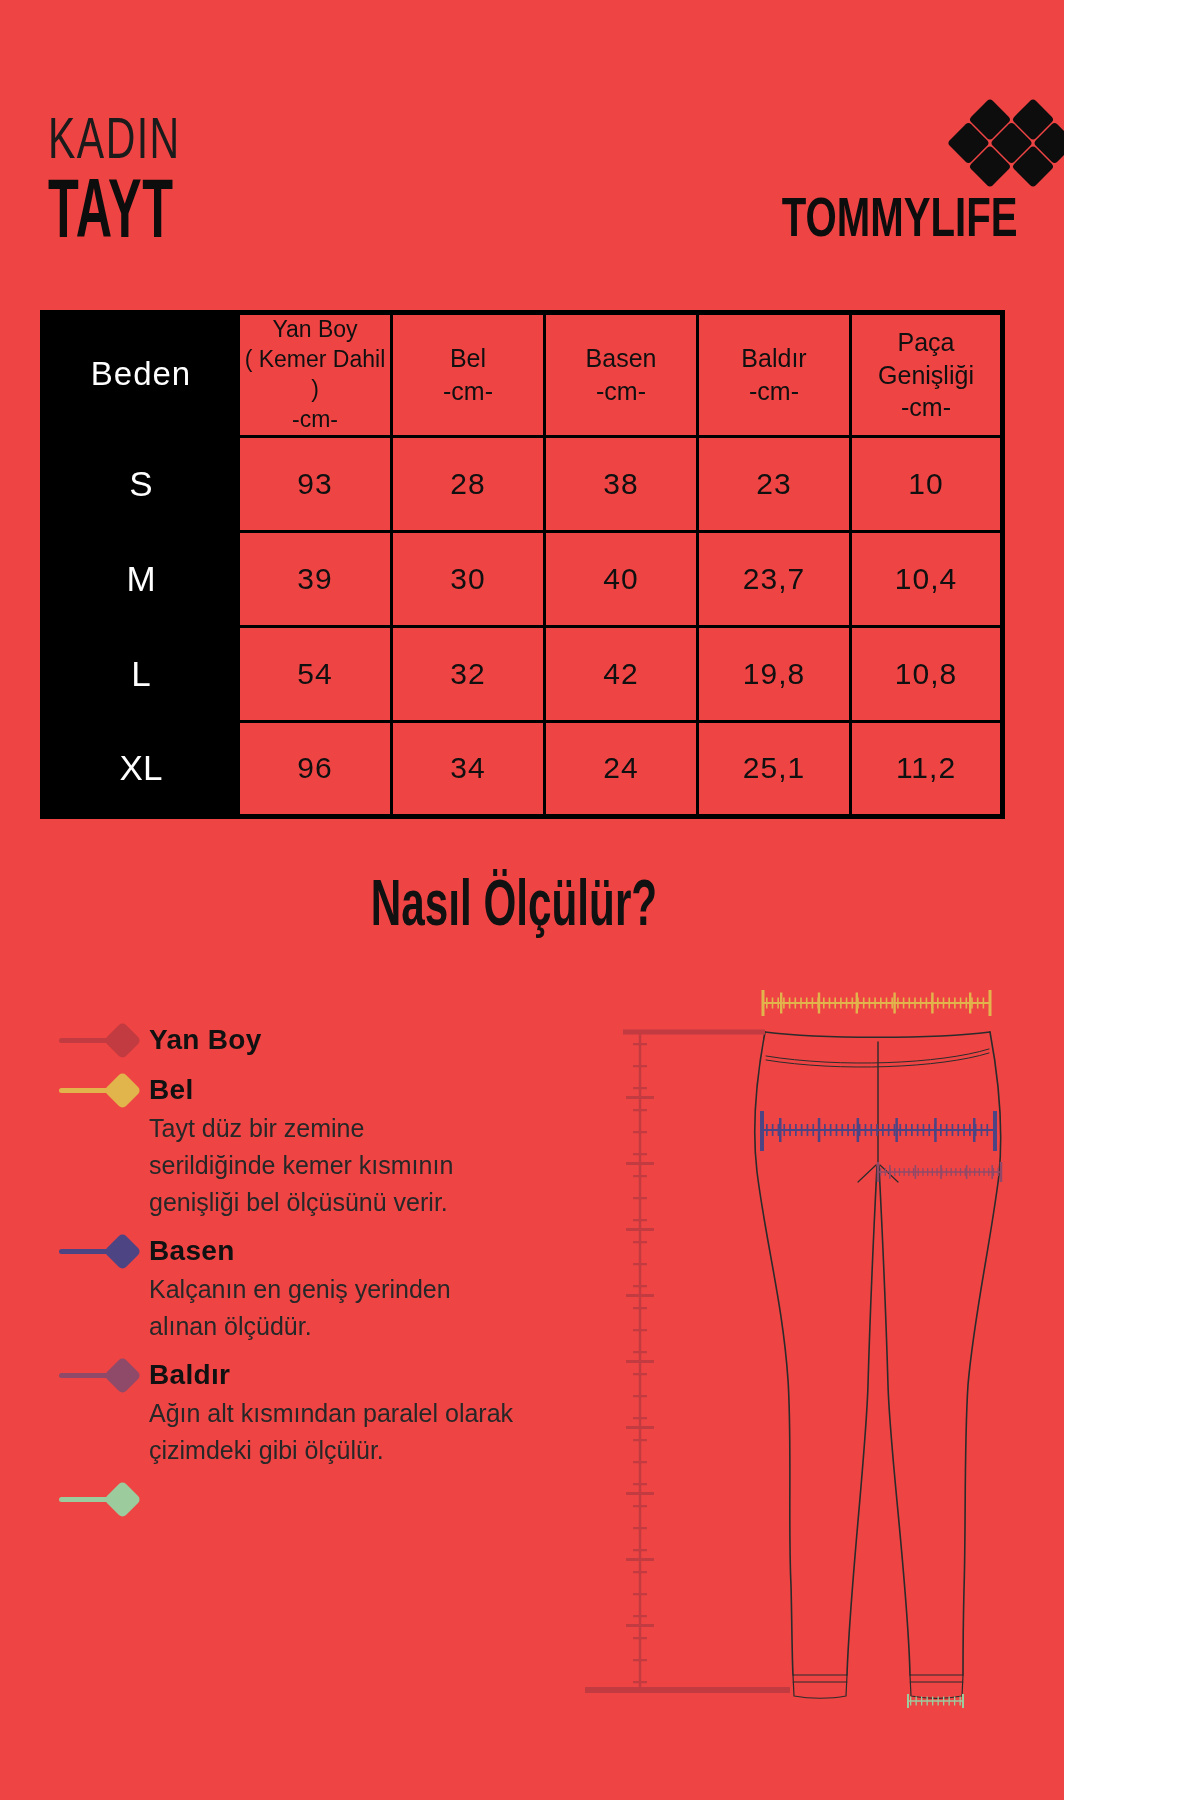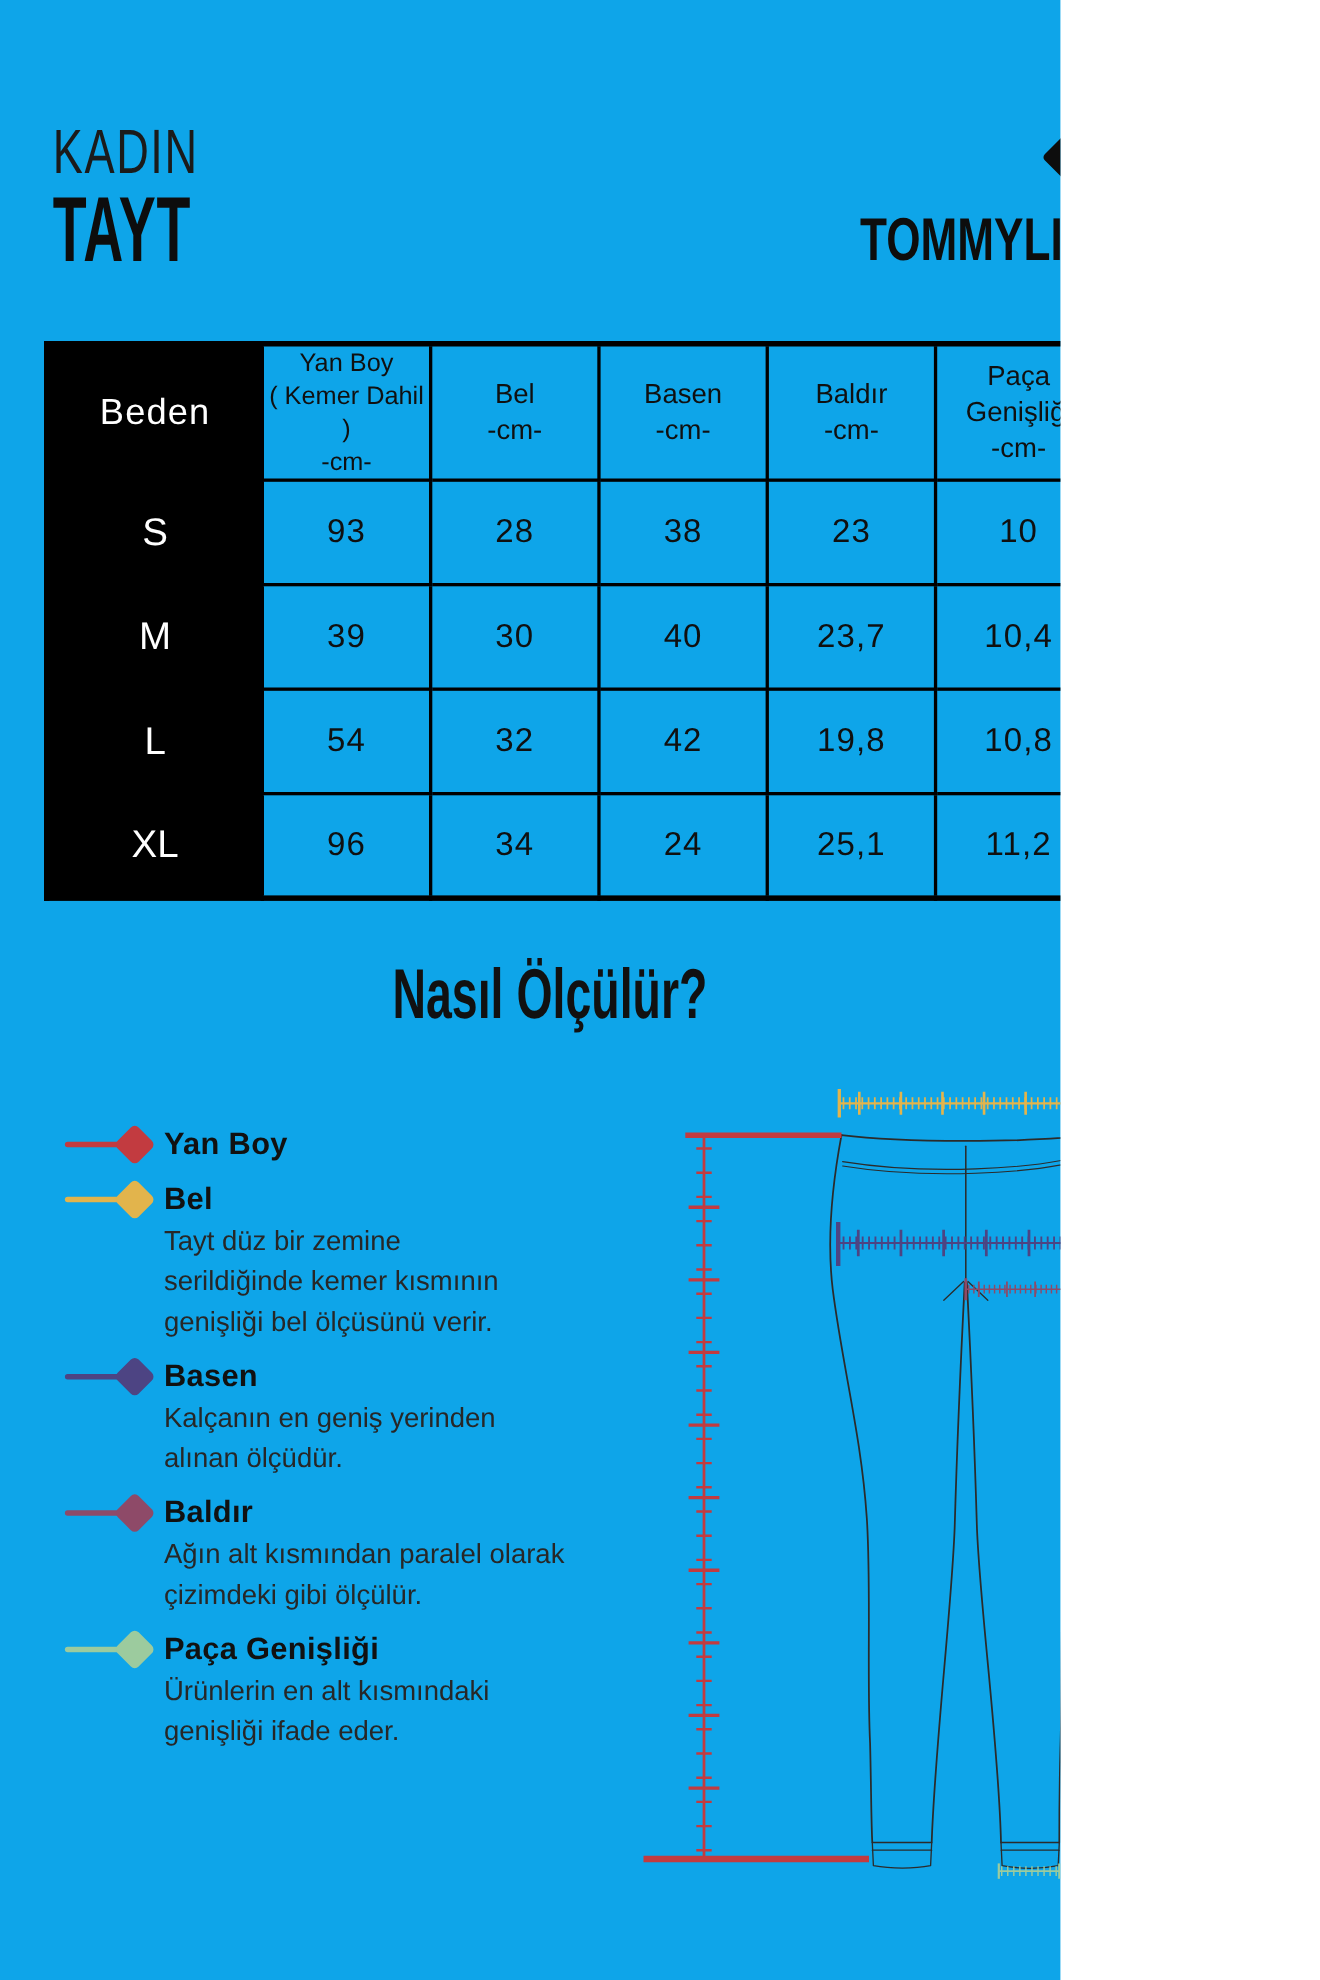--- a/index.html
+++ b/index.html
@@ -1,17 +1,17 @@
 <!DOCTYPE html>
 <html><head>
 <meta charset="utf-8">
 <style>
   html,body{margin:0;padding:0;background:#fff;}
   body{width:1200px;height:1800px;font-family:"Liberation Sans",sans-serif;}
-  .page{position:relative;width:964px;height:1800px;background:#0ea5e9;overflow:hidden;}
+  .page{position:relative;width:1064px;height:1800px;background:#ef4444;overflow:hidden;}
 
   
   .category{position:absolute;left:48px;top:110px;font-size:57px;font-weight:400;letter-spacing:2px;
     transform:scaleX(.72);transform-origin:left top;color:#1b1b1b;line-height:1;}
   .product{position:absolute;left:48px;top:166px;font-size:84px;font-weight:700;letter-spacing:1px;
     transform:scaleX(.60);transform-origin:left top;color:#0d0d0d;line-height:1;}
   .logo-mark{position:absolute;left:943px;top:94px;width:137px;height:98px;}
   .brand-name{position:absolute;left:700px;top:190px;width:303px;font-size:55px;font-weight:700;
     text-align:right;transform:scaleX(.73);transform-origin:100% 50%;line-height:1;color:#0d0d0d;letter-spacing:0;}
 
@@ -22,21 +22,21 @@
   .size-table thead tr{height:98px;}
   .size-table tbody tr{height:95px;}
   .size-table thead th{font-size:25px;font-weight:400;line-height:1.3;white-space:pre-line;color:#101010;}
   .size-table thead th.col-beden{font-size:33px;color:#fff;letter-spacing:1px;}
   .size-table thead th.th-yanboy{font-size:23px;}
   .size-table tbody th{font-size:35px;font-weight:400;color:#fff;}
   .size-table td{font-size:30px;color:#101010;letter-spacing:1px;margin-top:21px;}
   .blackcol{background:#000;}
 
   
-  .measure-title{position:absolute;left:0;top:868px;width:1000px;text-align:center;margin:0;}
+  .measure-title{position:absolute;left:14px;top:868px;width:1000px;text-align:center;margin:0;}
   .measure-title span{display:inline-block;font-size:64px;font-weight:700;color:#111;
     transform:scaleX(.66);transform-origin:center;line-height:1.1;}
 
   
   .legend{position:absolute;left:57px;top:1022px;width:478px;}
   .legend-item{display:flex;margin-bottom:12px;}
   .legend-marker{flex:0 0 92px;position:relative;height:38px;margin-top:0;}
   .m-line{position:absolute;left:2px;top:16px;width:62px;height:5px;border-radius:2.5px;background:currentColor;}
   .m-diamond{position:absolute;left:52px;top:5px;width:27px;height:27px;border-radius:5px;
     background:currentColor;transform:rotate(45deg);}
@@ -178,25 +178,20 @@
         <h3>Baldır</h3>
         <p>Ağın alt kısmından paralel olarak
 çizimdeki gibi ölçülür.</p>
       </div>
     </div>
 
     <div class="legend-item">
       <div class="legend-marker" style="color: rgb(156, 203, 158);">
         <span class="m-line"></span>
           <span class="m-diamond"></span>
-      </div>
-      <div class="legend-body">
-        <h3>Paça Genişliği</h3>
-        <p>Ürünlerin en alt kısmındaki
-genişliği ifade eder.</p>
       </div>
     </div>
 
   </div>
 
   <svg class="diagram" viewBox="0 0 470 745">
 
     <g stroke="#2b2b2b" stroke-width="1.6" fill="none" stroke-linecap="round">
       <path d="M225,47 C280,54 395,54 450,47"></path>
       <path d="M225,47 C216,95 212,145 217,187 C226,258 243,320 248,395 C252,455 248,540 251,600 C252,640 252,672 253,690"></path>

